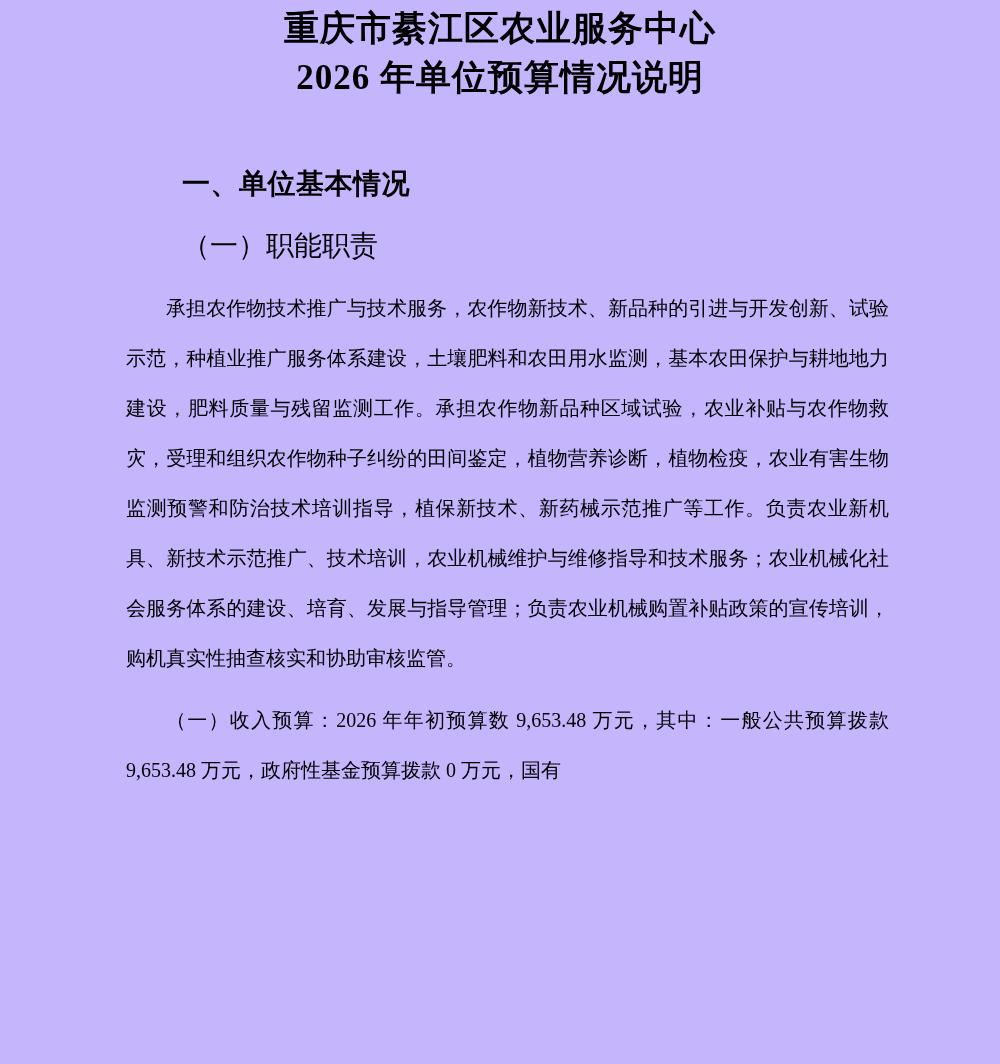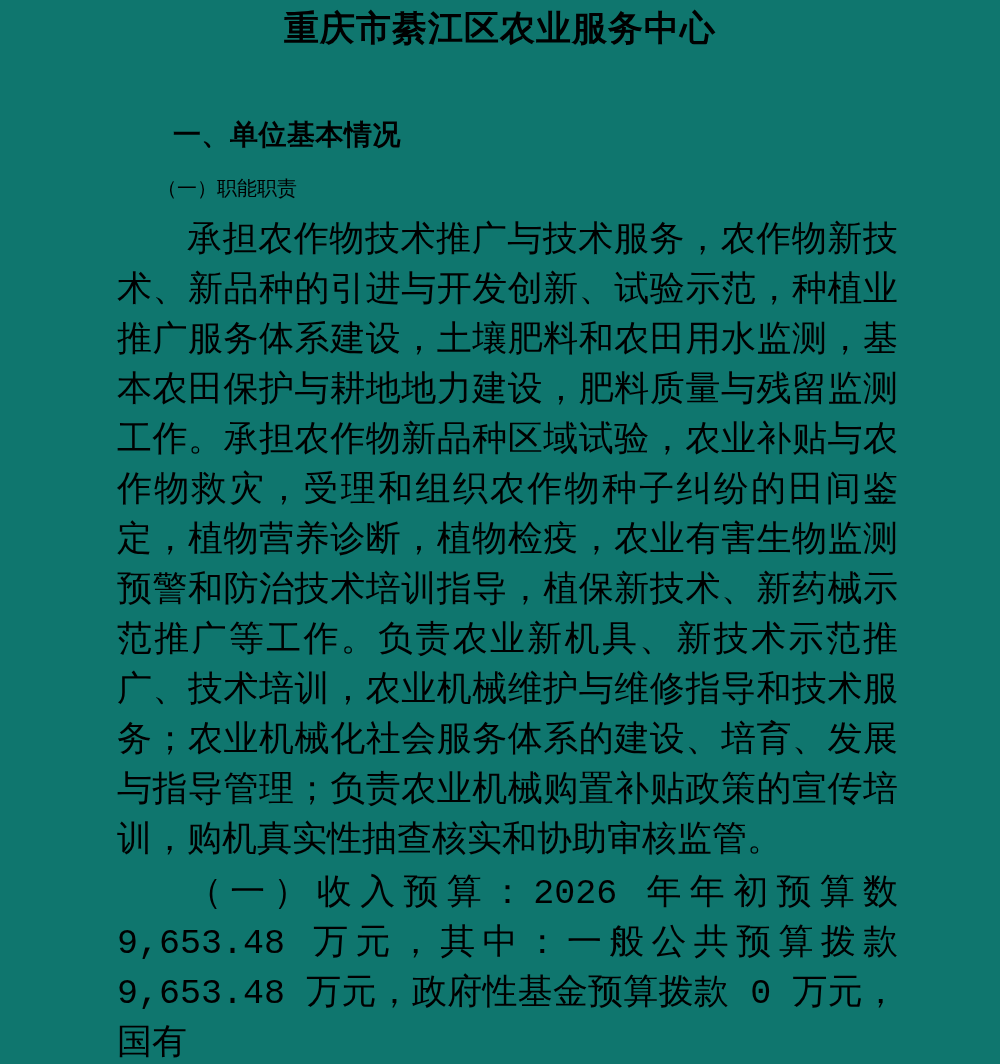--- a/index.html
+++ b/index.html
@@ -4,68 +4,69 @@
 <style>
   html, body {
     margin: 0;
     padding: 0;
     background: #ffffff;
   }
   .page {
     position: relative;
     width: 1000px;
     height: 1064px;
-    background: #0f766e;
+    background: #c4b5fd;
     color: #000000;
     overflow: hidden;
     font-family: "Liberation Serif", "DejaVu Serif", serif;
   }
   .doc-title {
     padding-top: 4px;
     text-align: center;
     font-weight: bold;
     font-size: 35px;
     line-height: 49px;
     font-family: "Liberation Serif", "DejaVu Serif", serif;
     letter-spacing: 1px;
   }
   .content {
     margin: 57px 99px 0 114px;
     font-size: 28px;
     line-height: 50px;
     text-align: justify;
   }
   .content > * {
-    margin: 3px;
+    margin: 12px;
     padding: 0;
     text-indent: 2em;
   }
   .h1 {
     font-family: "Liberation Sans", "DejaVu Sans", sans-serif;
     font-weight: bold;
     font-size: 28px;
     letter-spacing: 0.5px;
   }
   .h2kai {
     font-family: "Liberation Serif", "DejaVu Serif", serif;
     font-weight: normal;
-    font-size: 20px;
+    font-size: 28px;
   }
   .para {
-    font-family: Liberation Mono, monospace;
+    font-family: Liberation Serif, serif;
     font-weight: normal;
-    font-size: 35px;
+    font-size: 20px;
   }
 </style>
 </head>
 <body>
 
 <div class="page">
   <div class="doc-title">
     <div>重庆市綦江区农业服务中心</div>
+    <div>2026 年单位预算情况说明</div>
   </div>
   <div class="content">
     <div class="h1">一、单位基本情况</div>
     <div class="h2kai">（一）职能职责</div>
     <p class="para">承担农作物技术推广与技术服务，农作物新技术、新品种的引进与开发创新、试验示范，种植业推广服务体系建设，土壤肥料和农田用水监测，基本农田保护与耕地地力建设，肥料质量与残留监测工作。承担农作物新品种区域试验，农业补贴与农作物救灾，受理和组织农作物种子纠纷的田间鉴定，植物营养诊断，植物检疫，农业有害生物监测预警和防治技术培训指导，植保新技术、新药械示范推广等工作。负责农业新机具、新技术示范推广、技术培训，农业机械维护与维修指导和技术服务；农业机械化社会服务体系的建设、培育、发展与指导管理；负责农业机械购置补贴政策的宣传培训，购机真实性抽查核实和协助审核监管。</p>
     <p class="para">（一）收入预算：2026 年年初预算数 9,653.48 万元，其中：一般公共预算拨款 9,653.48 万元，政府性基金预算拨款 0 万元，国有</p>
   </div>
 </div>
 
 </body></html>

